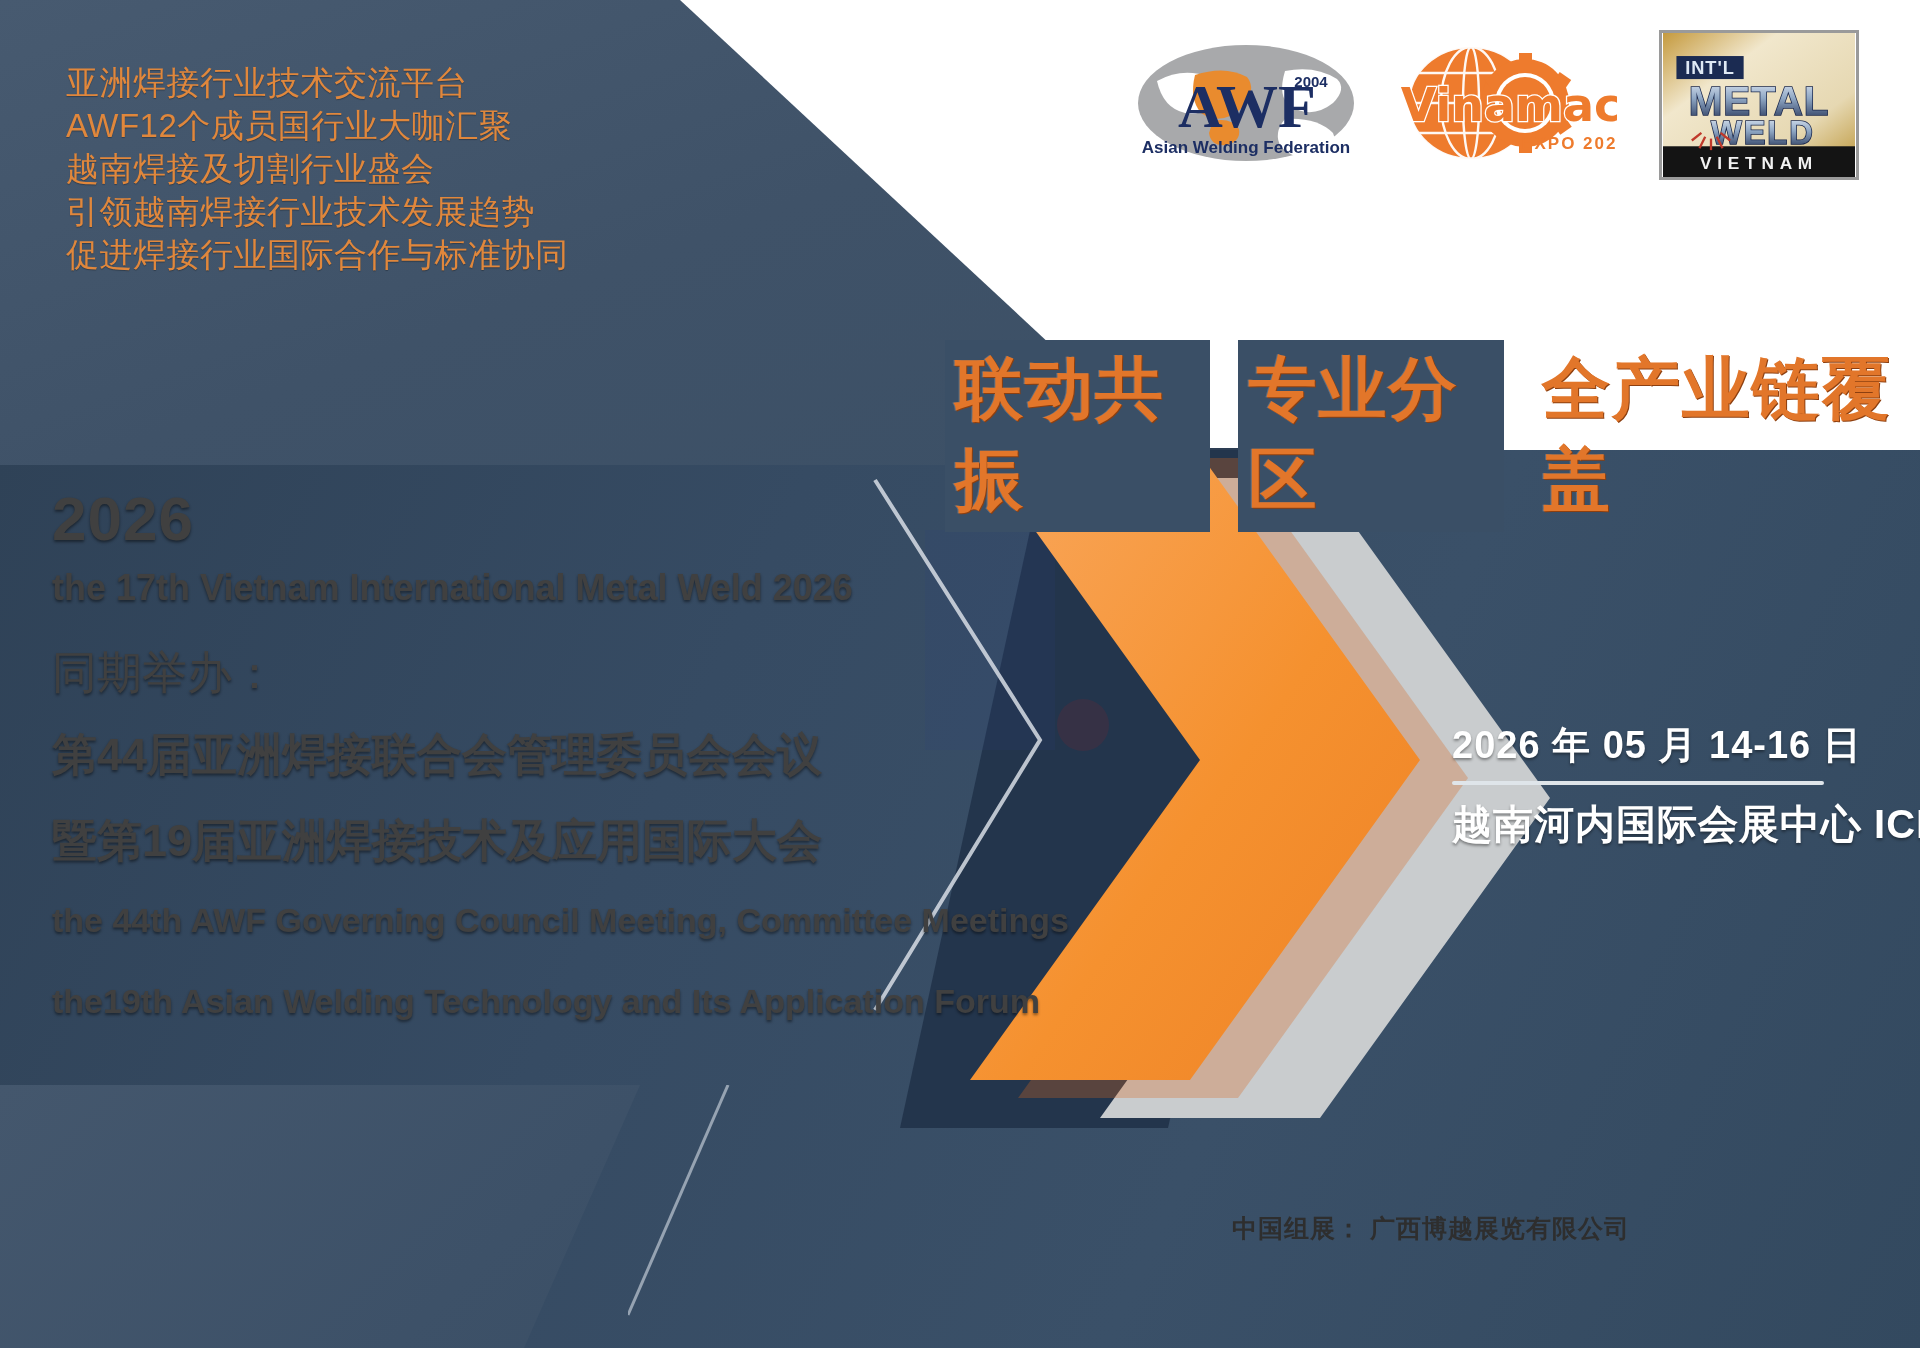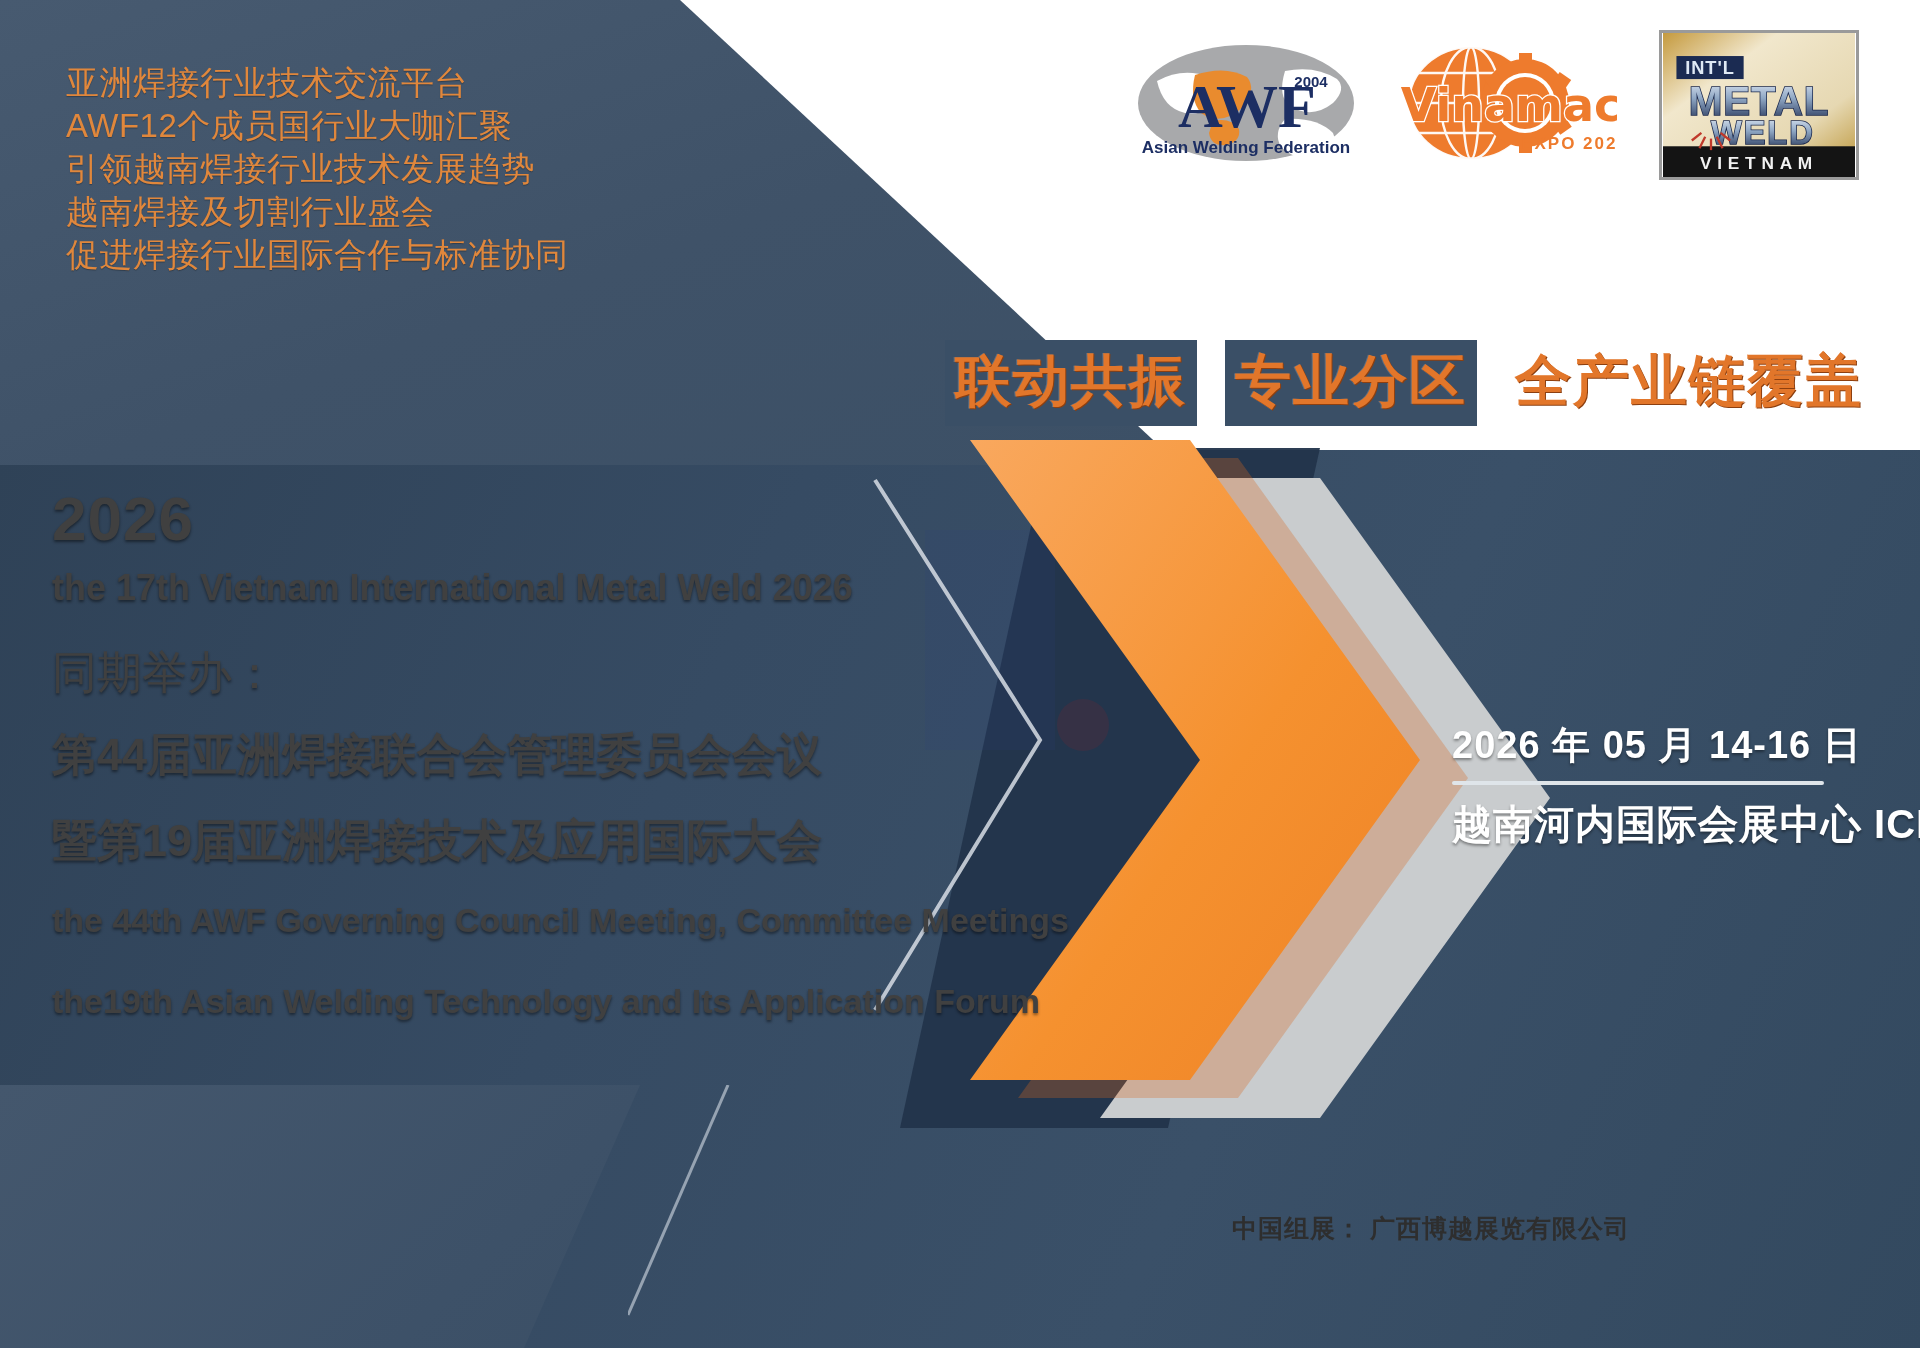--- a/index.html
+++ b/index.html
@@ -82,21 +82,21 @@
   .logo-vina{width:218px;height:120px;}
   .logo-mw{width:200px;height:150px;border:3px solid #9a9a9a;}
 
   
   .slogans{
     position:absolute;left:945px;top:340px;z-index:7;
     display:flex;align-items:center;gap:28px;
   }
   .slogan{
     font-family:"DejaVu Sans","Liberation Sans",sans-serif;
-    font-size:56px;font-weight:700;color:#E2762A;
+    font-size:68px;font-weight:700;color:#E2762A;
     letter-spacing:2px;padding:4px 10px 6px;
     text-shadow:1px 1px 0 #8c3f10, -1px 0 0 rgba(255,255,255,.18);
   }
   .slogan.boxed{background:#3a4f66;}
   .slogan.plain{background:transparent;}
 
   
   .main-text{position:absolute;left:52px;top:488px;z-index:6;color:#404040;}
   .year{
     font-size:62px;font-weight:700;line-height:1;margin-bottom:16px;
@@ -183,22 +183,22 @@
   </div>
 
   <div class="lower-slant"></div>
   <svg class="lower-line" viewBox="0 0 230 272">
     <path d="M100 0 L0 230" stroke="#aeb9c6" stroke-width="3" fill="none" opacity="0.8"></path>
   </svg>
 
   <div class="tag-list">
     <div>亚洲焊接行业技术交流平台</div>
     <div>AWF12个成员国行业大咖汇聚</div>
+    <div>越南焊接及切割行业盛会</div>
     <div>引领越南焊接行业技术发展趋势</div>
-    <div>越南焊接及切割行业盛会</div>
     <div>促进焊接行业国际合作与标准协同</div>
   </div>
 
   <div class="logos">
 
     <svg class="logo-awf" viewBox="0 0 222 128">
       <ellipse cx="111" cy="62" rx="108" ry="58" fill="#a8a9ab"></ellipse>
       <path d="M22 40 q26 -14 52 -4 q14 6 6 22 q-10 18 -30 14 q-22 -5 -28 -32z" fill="#fff"></path>
       <path d="M150 30 q30 -6 52 8 q10 10 -4 24 q-20 16 -42 4 q-14 -10 -6 -36z" fill="#fff"></path>
       <path d="M60 34 q30 -10 52 2 q10 12 -4 30 q-22 20 -42 6 q-12 -14 -6 -38z" fill="#E98B2E"></path>

